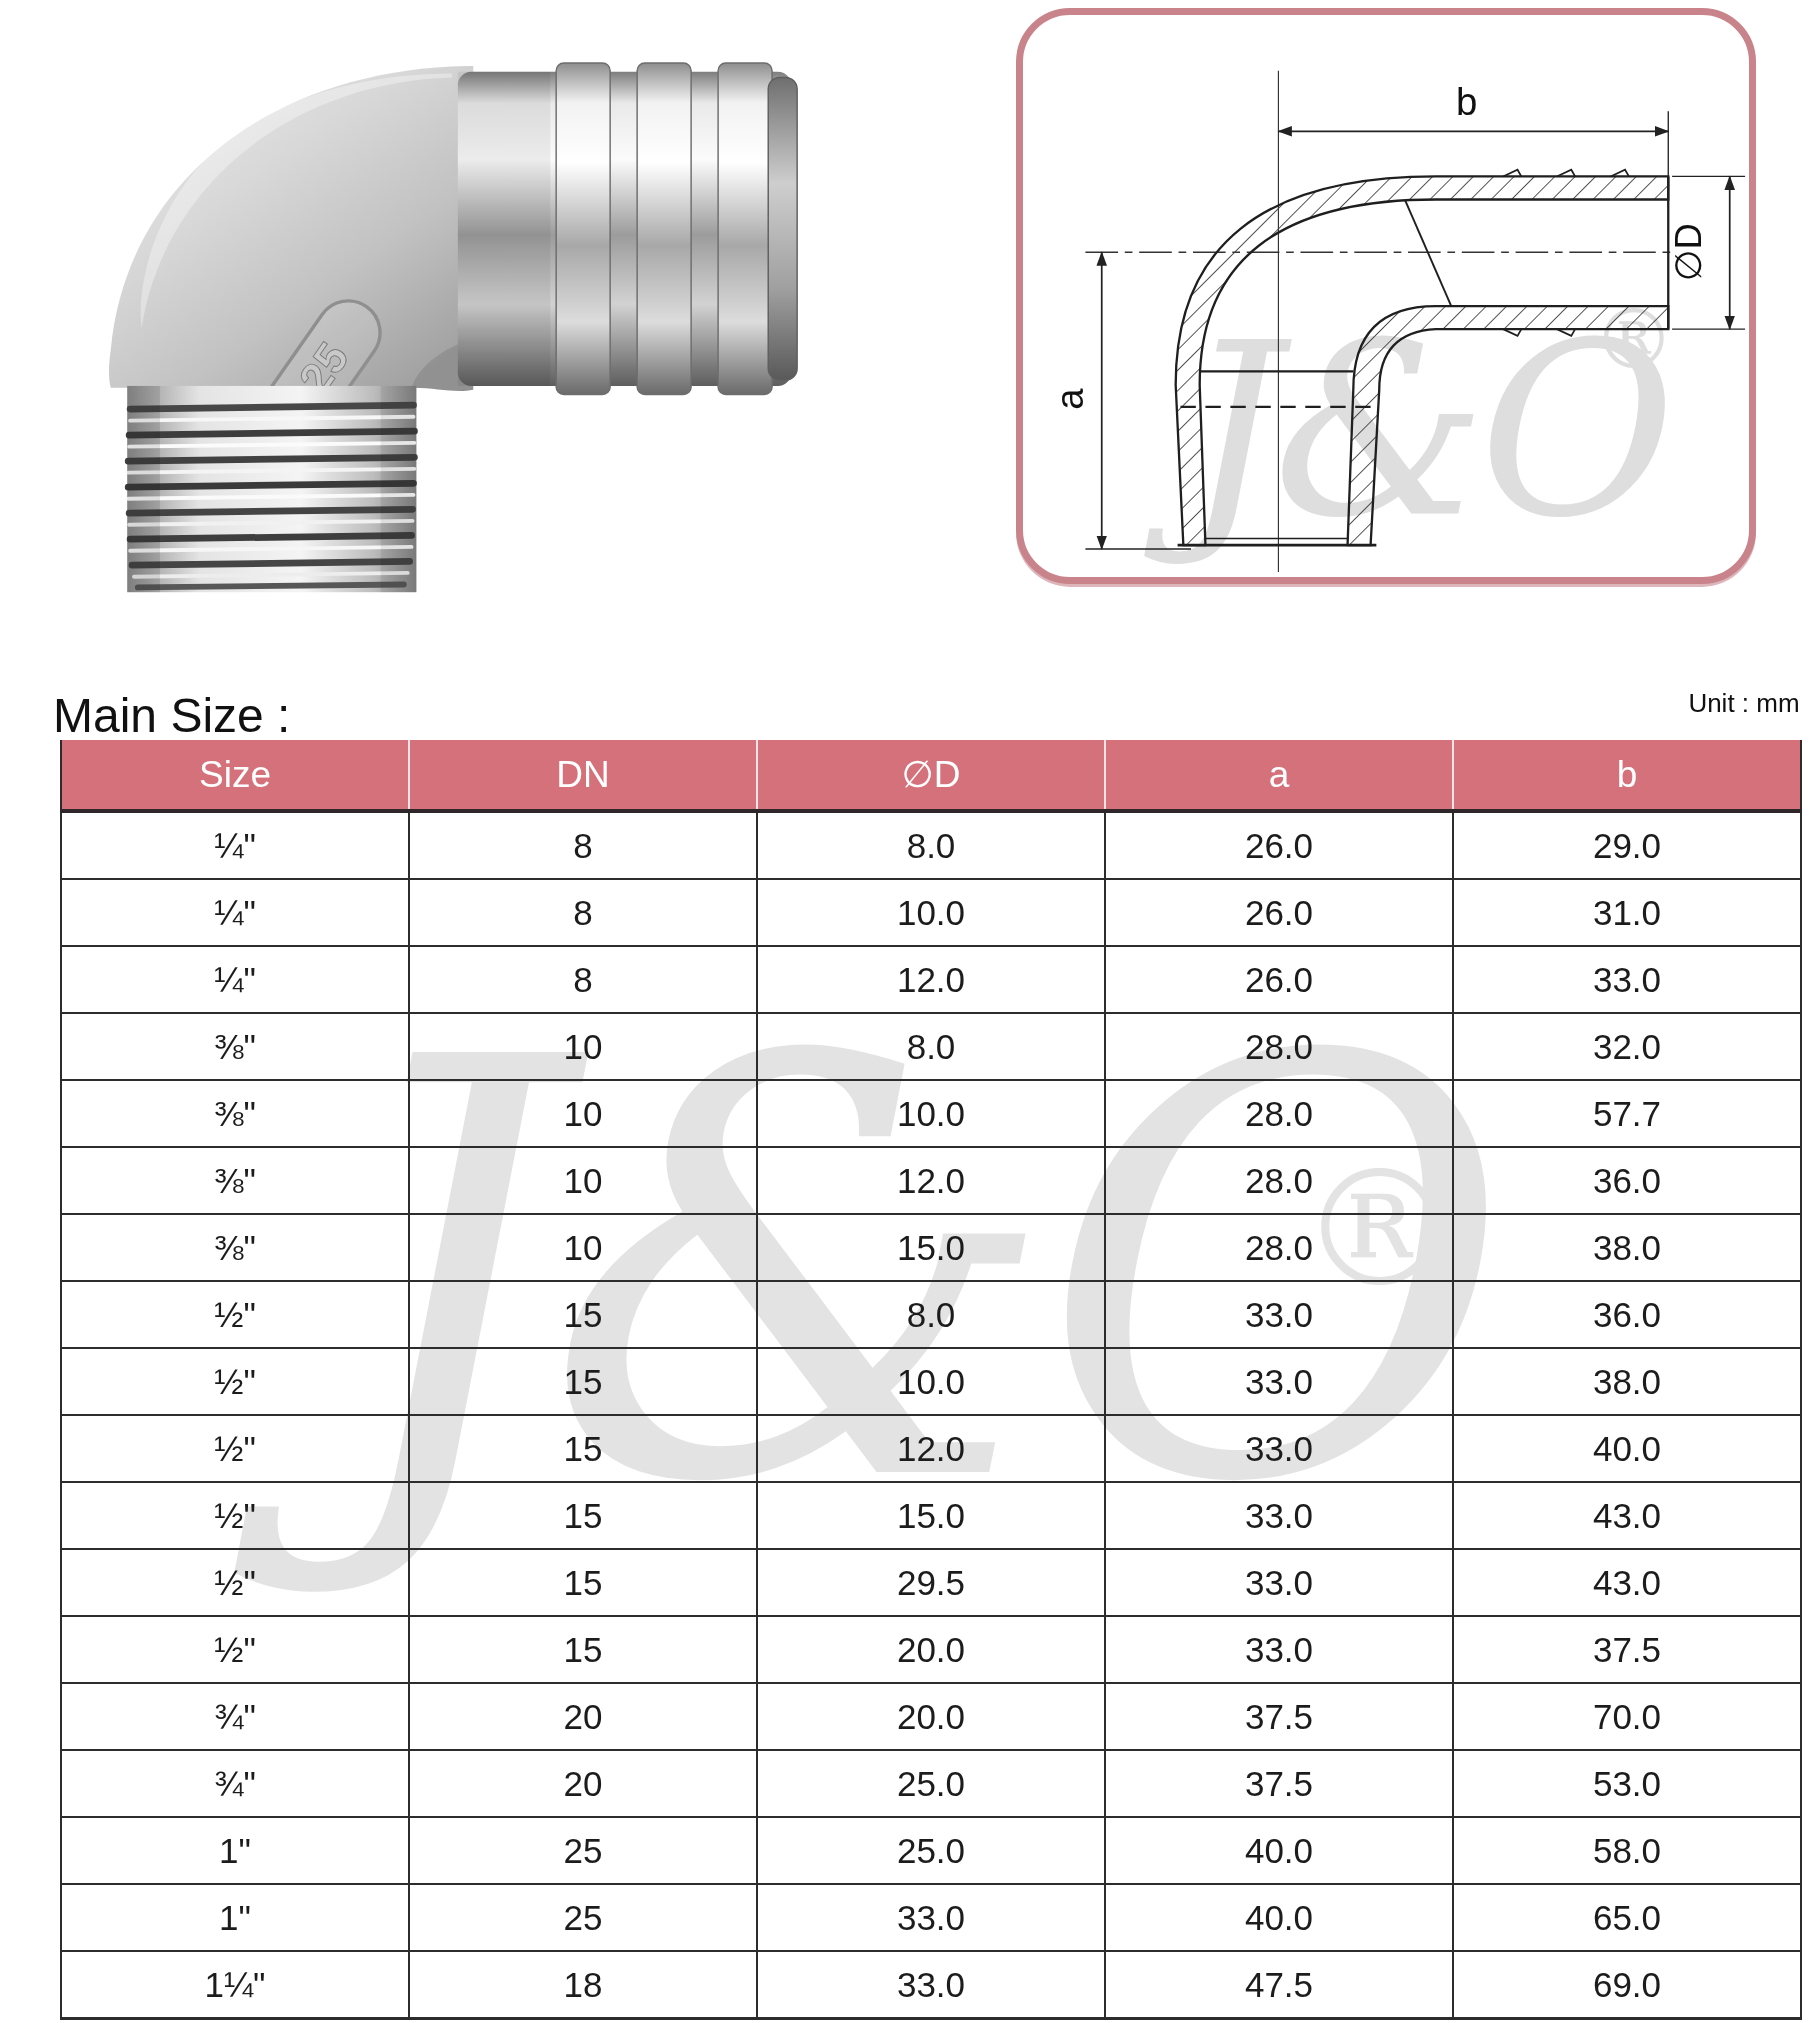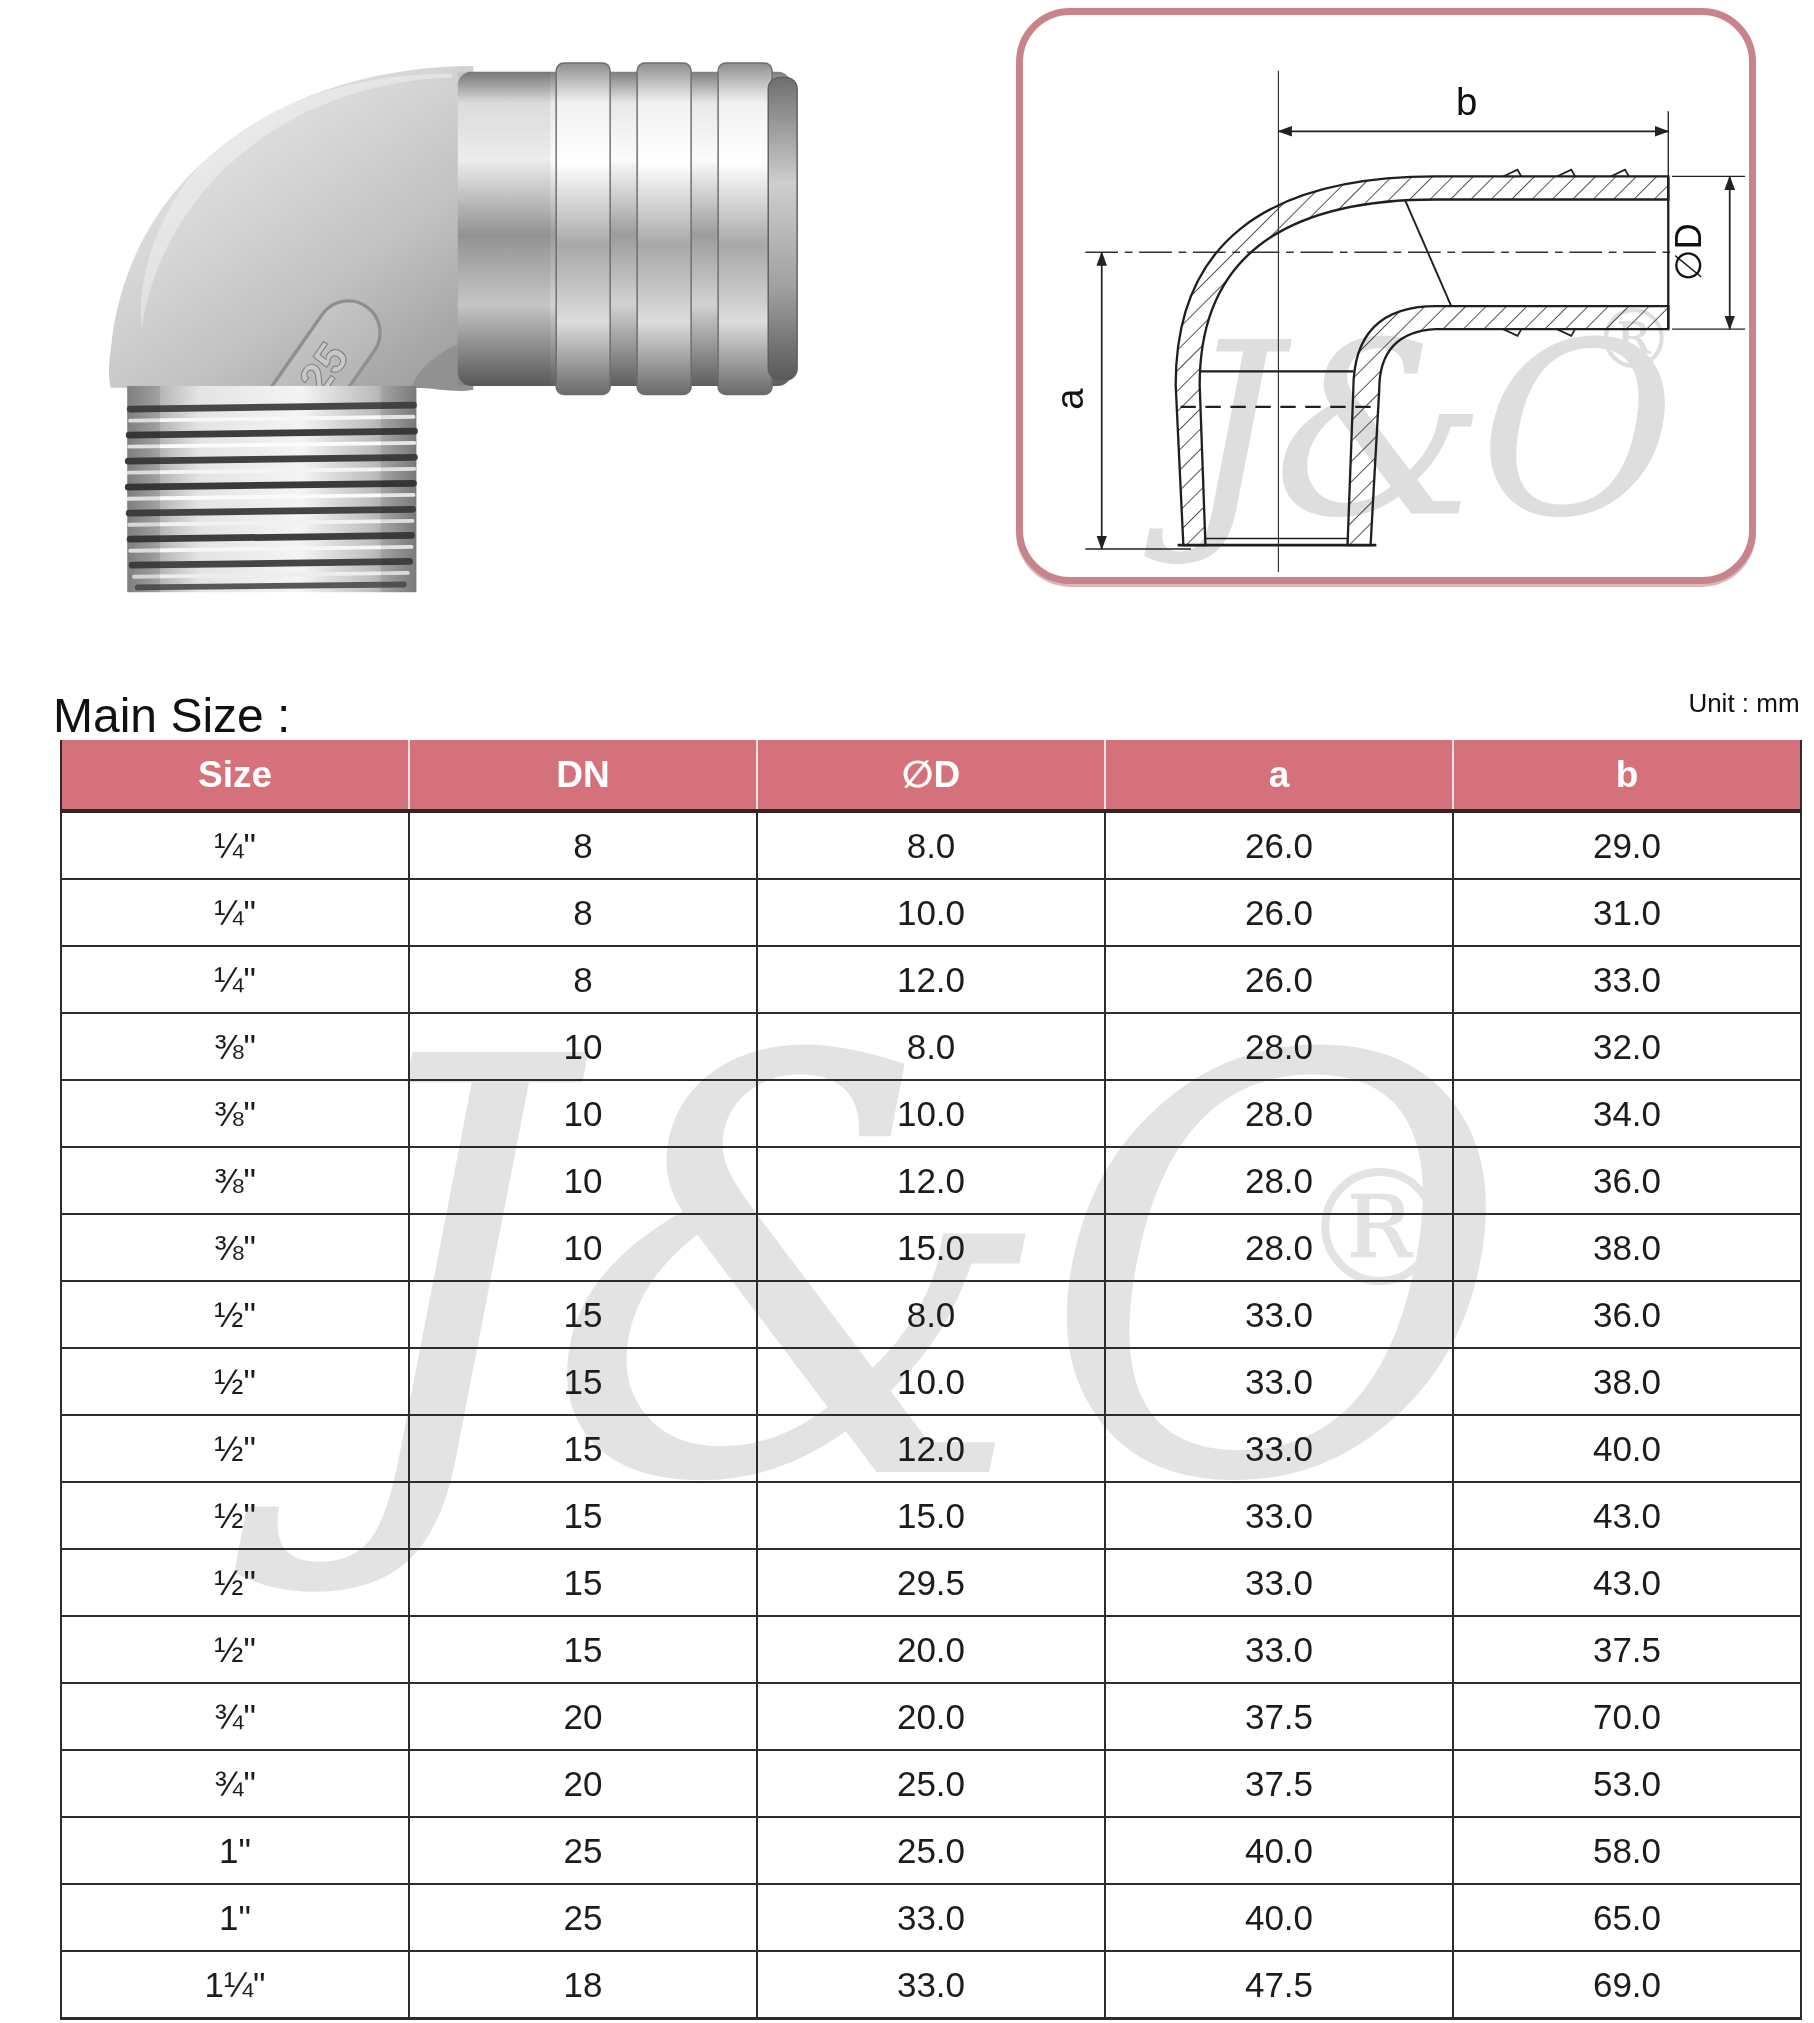--- a/index.html
+++ b/index.html
@@ -22,21 +22,21 @@
 
   
   .wm{position:absolute;z-index:1;color:#e3e3e3;font-family:"DejaVu Serif","Liberation Serif",serif;
       font-style:italic;line-height:1;user-select:none;pointer-events:none;}
   .wm-text{left:331px;top:985px;font-size:576px;letter-spacing:-17.3px;}
   .wm-reg{left:1299px;top:1149px;font-size:161px;}
 
   
   .table-wrap{position:absolute;left:60px;top:740px;width:1742px;z-index:2;}
   table{width:100%;border-collapse:collapse;table-layout:fixed;background:transparent;}
-  th{background:#d4717a;color:#fff;font-size:37px;font-weight:700;height:67px;
+  th{background:#d4717a;color:#fff;font-size:37px;font-weight:400;height:67px;
      border-right:2.9px solid #f2e3e4;border-bottom:4.8px solid #2e2628;margin-top:36px;}
   th:last-child{border-right:none;}
   td{font-size:35px;text-align:center;height:63px;color:#1c1c1c;
      border-right:2.9px solid #2c2c2c;border-top:2.9px solid #2c2c2c;background:transparent;}
   td:last-child{border-right:none;}
   tbody tr:first-child td{border-top:none;}
   table{border-left:2.9px solid #2c2c2c;border-right:2.9px solid #2c2c2c;border-bottom:3.8px solid #2c2c2c;}
 </style>
 </head>
 <body>
@@ -235,21 +235,21 @@
             <td>10</td>
             <td>8.0</td>
             <td>28.0</td>
             <td>32.0</td>
           </tr>
           <tr>
             <td>⅜"</td>
             <td>10</td>
             <td>10.0</td>
             <td>28.0</td>
-            <td>34.0</td>
+            <td>57.7</td>
           </tr>
           <tr>
             <td>⅜"</td>
             <td>10</td>
             <td>12.0</td>
             <td>28.0</td>
             <td>36.0</td>
           </tr>
           <tr>
             <td>⅜"</td>

